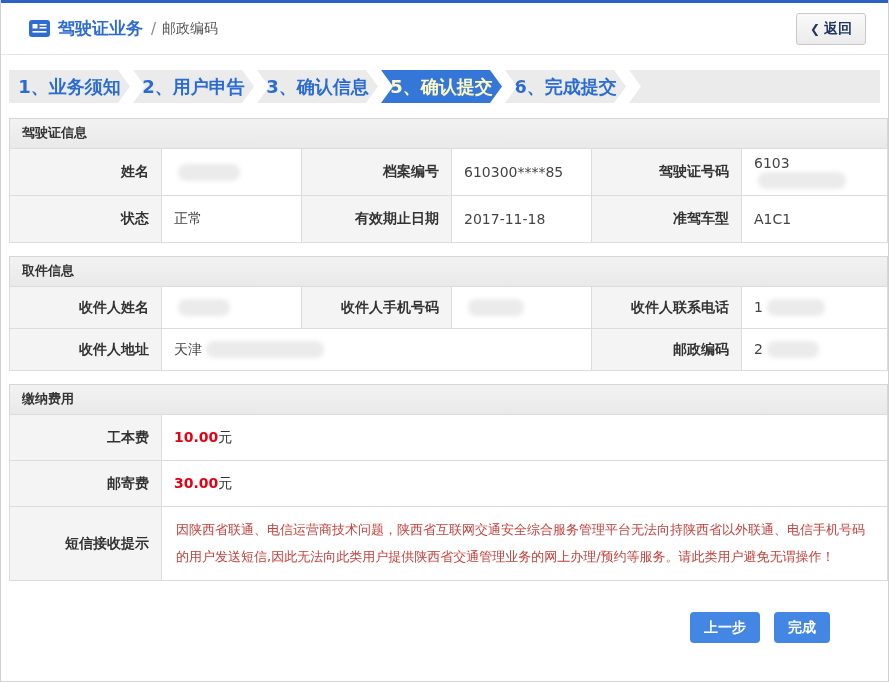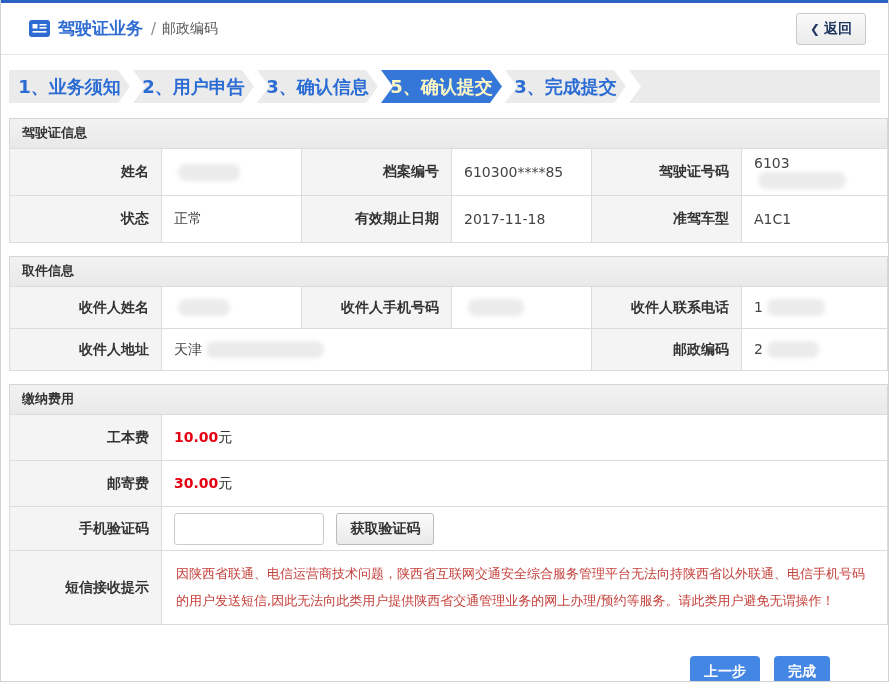--- a/index.html
+++ b/index.html
@@ -116,21 +116,21 @@
     <div class="step">
         <span>2、用户申告</span>
       </div>
     <div class="step">
         <span>3、确认信息</span>
       </div>
     <div class="step active">
         <span>5、确认提交</span>
       </div>
     <div class="step">
-        <span>3、完成提交</span>
+        <span>6、完成提交</span>
       </div>
     <div class="step-filler"></div>
   </div>
 
   <div class="section">
     <div class="section-hd">驾驶证信息</div>
     <table class="t-license">
       <colgroup>
           <col style="width:152px">
           <col style="width:140px">
@@ -199,27 +199,20 @@
         </colgroup>
       <tbody>
           <tr class="row-fee">
         <td class="lbl">工本费</td>
         <td class="val"><span class="fee-num">10.00</span><span class="fee-unit">元</span></td>
       </tr>
       <tr class="row-fee">
         <td class="lbl">邮寄费</td>
         <td class="val"><span class="fee-num">30.00</span><span class="fee-unit">元</span></td>
       </tr>
-      <tr class="row-code">
-        <td class="lbl">手机验证码</td>
-        <td class="val">
-          <input class="code-input" type="text" value="" style="">
-          <button class="code-btn">获取验证码</button>
-        </td>
-      </tr>
       <tr class="row-tip">
         <td class="lbl">短信接收提示</td>
         <td class="val">
           <span class="tip-text">因陕西省联通、电信运营商技术问题，陕西省互联网交通安全综合服务管理平台无法向持陕西省以外联通、电信手机号码的用户发送短信,因此无法向此类用户提供陕西省交通管理业务的网上办理/预约等服务。请此类用户避免无谓操作！</span>
         </td>
       </tr>
     </tbody>
       </table>
   </div>
 

